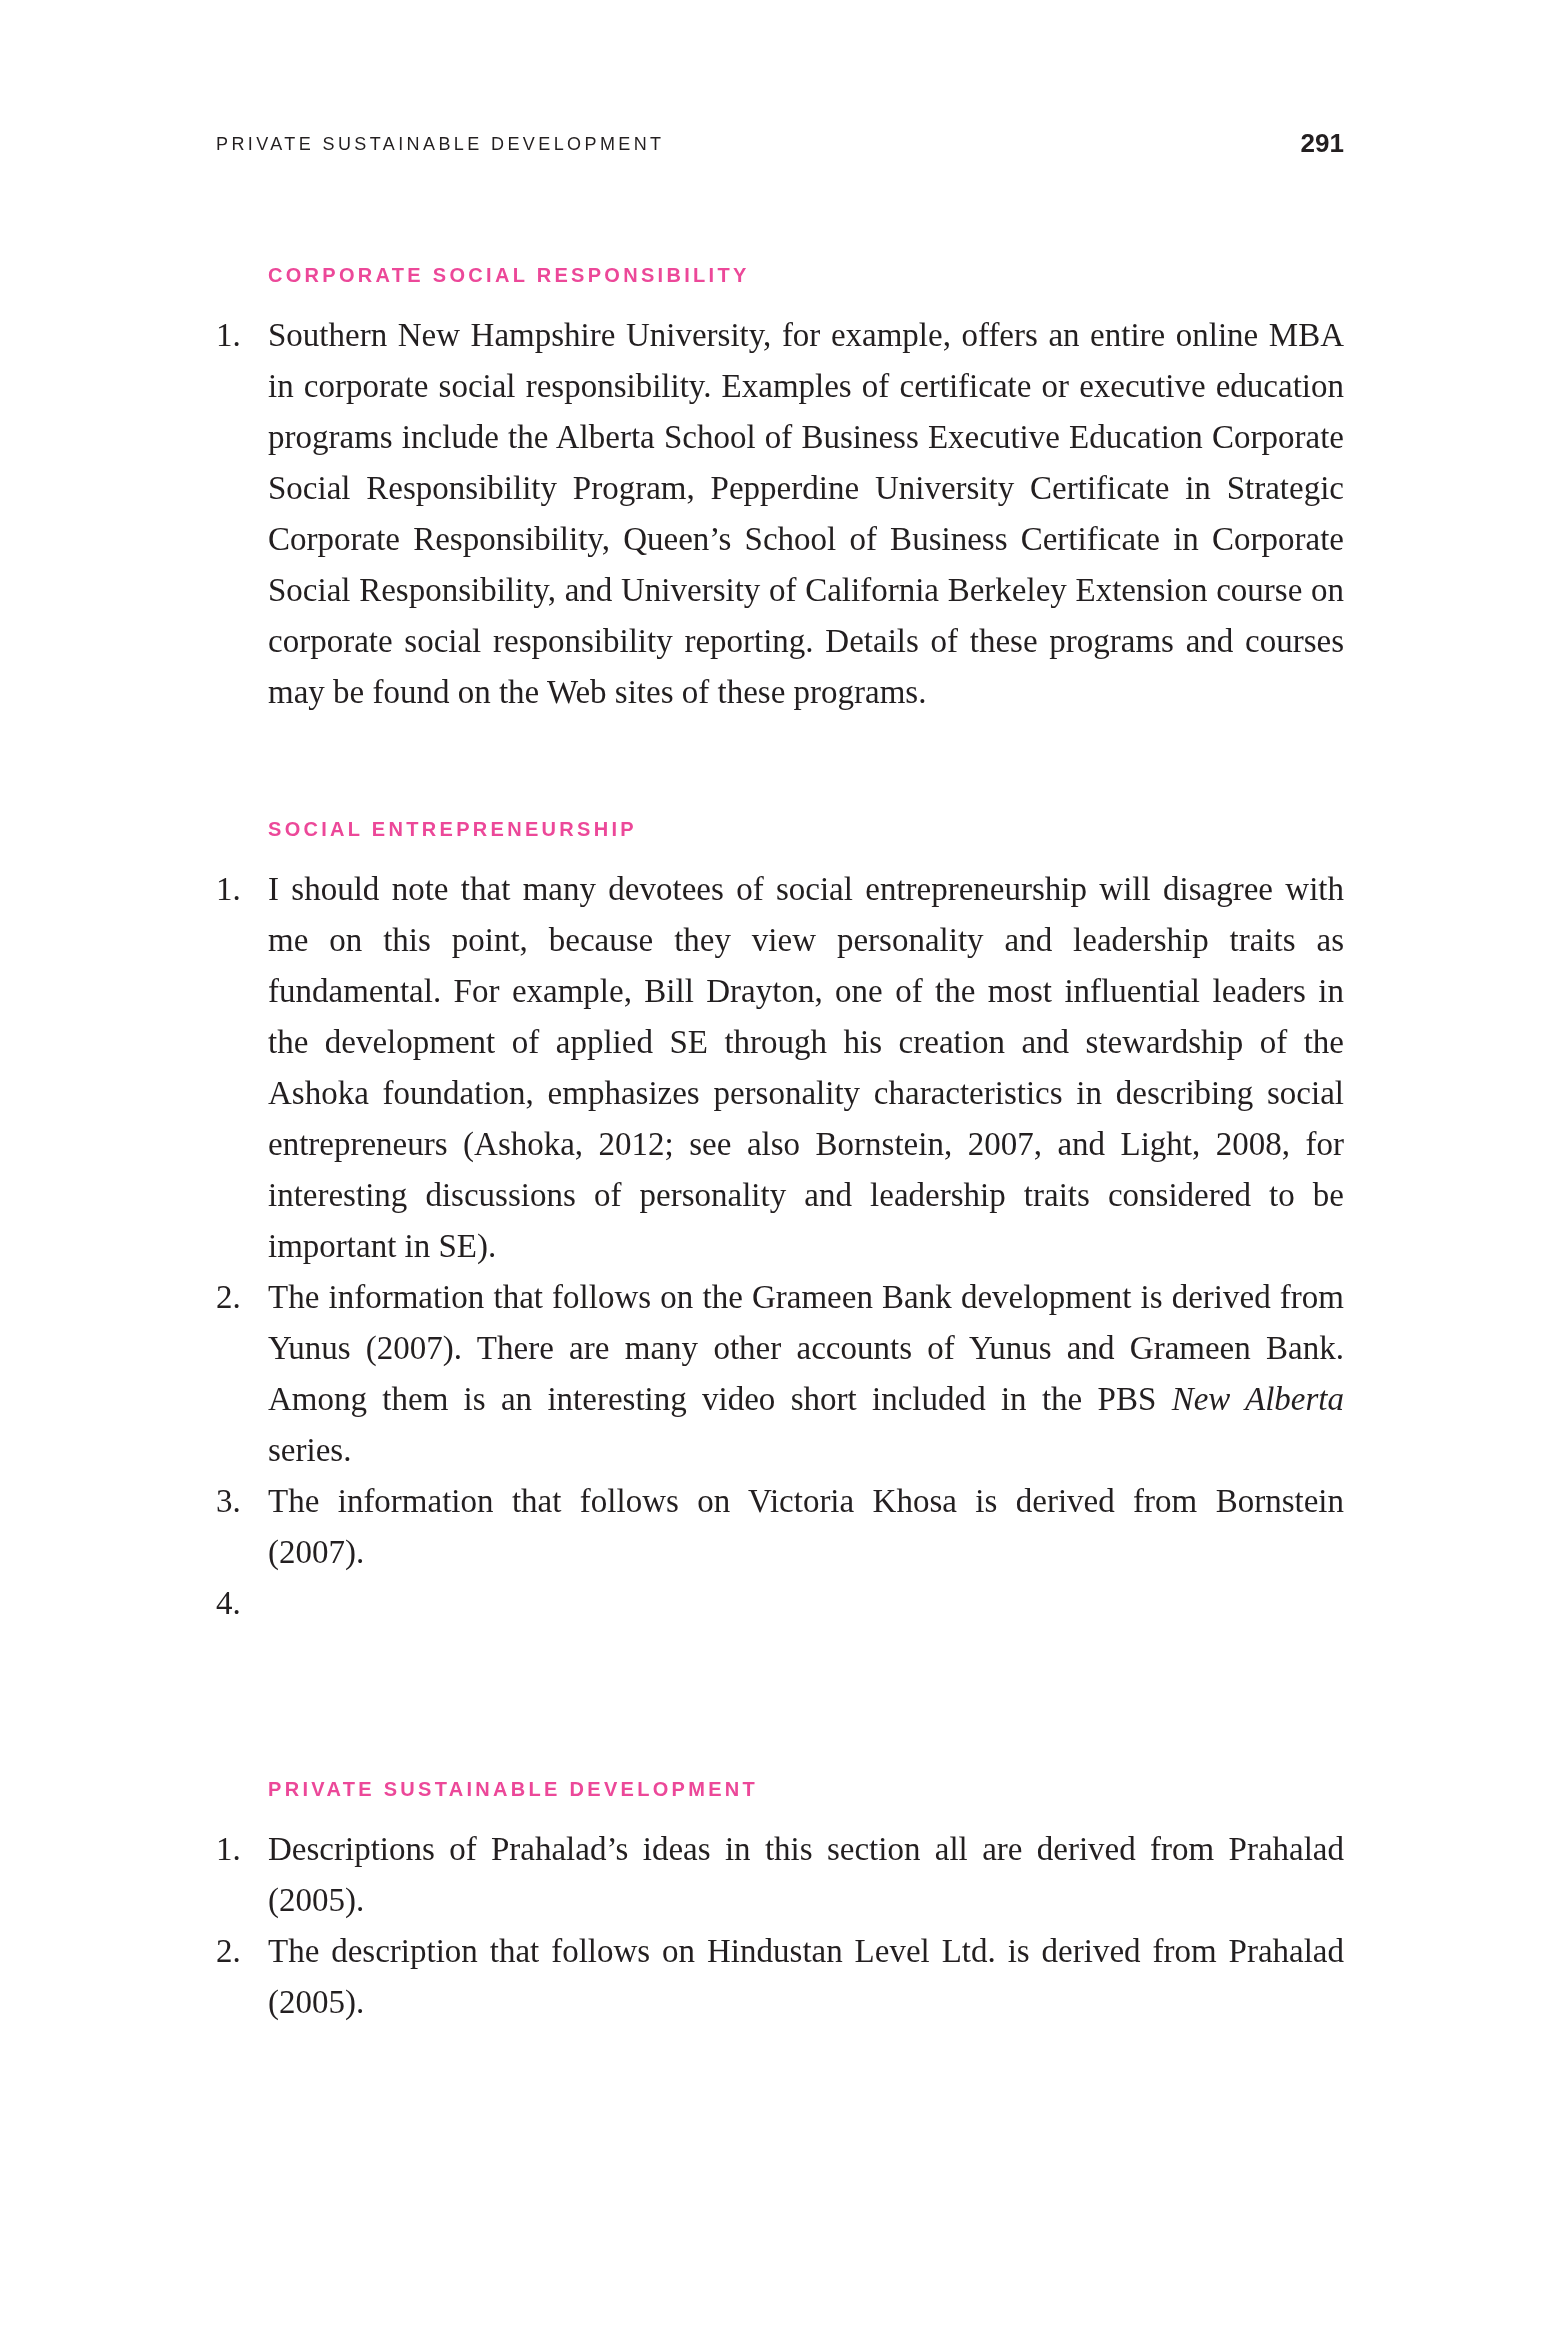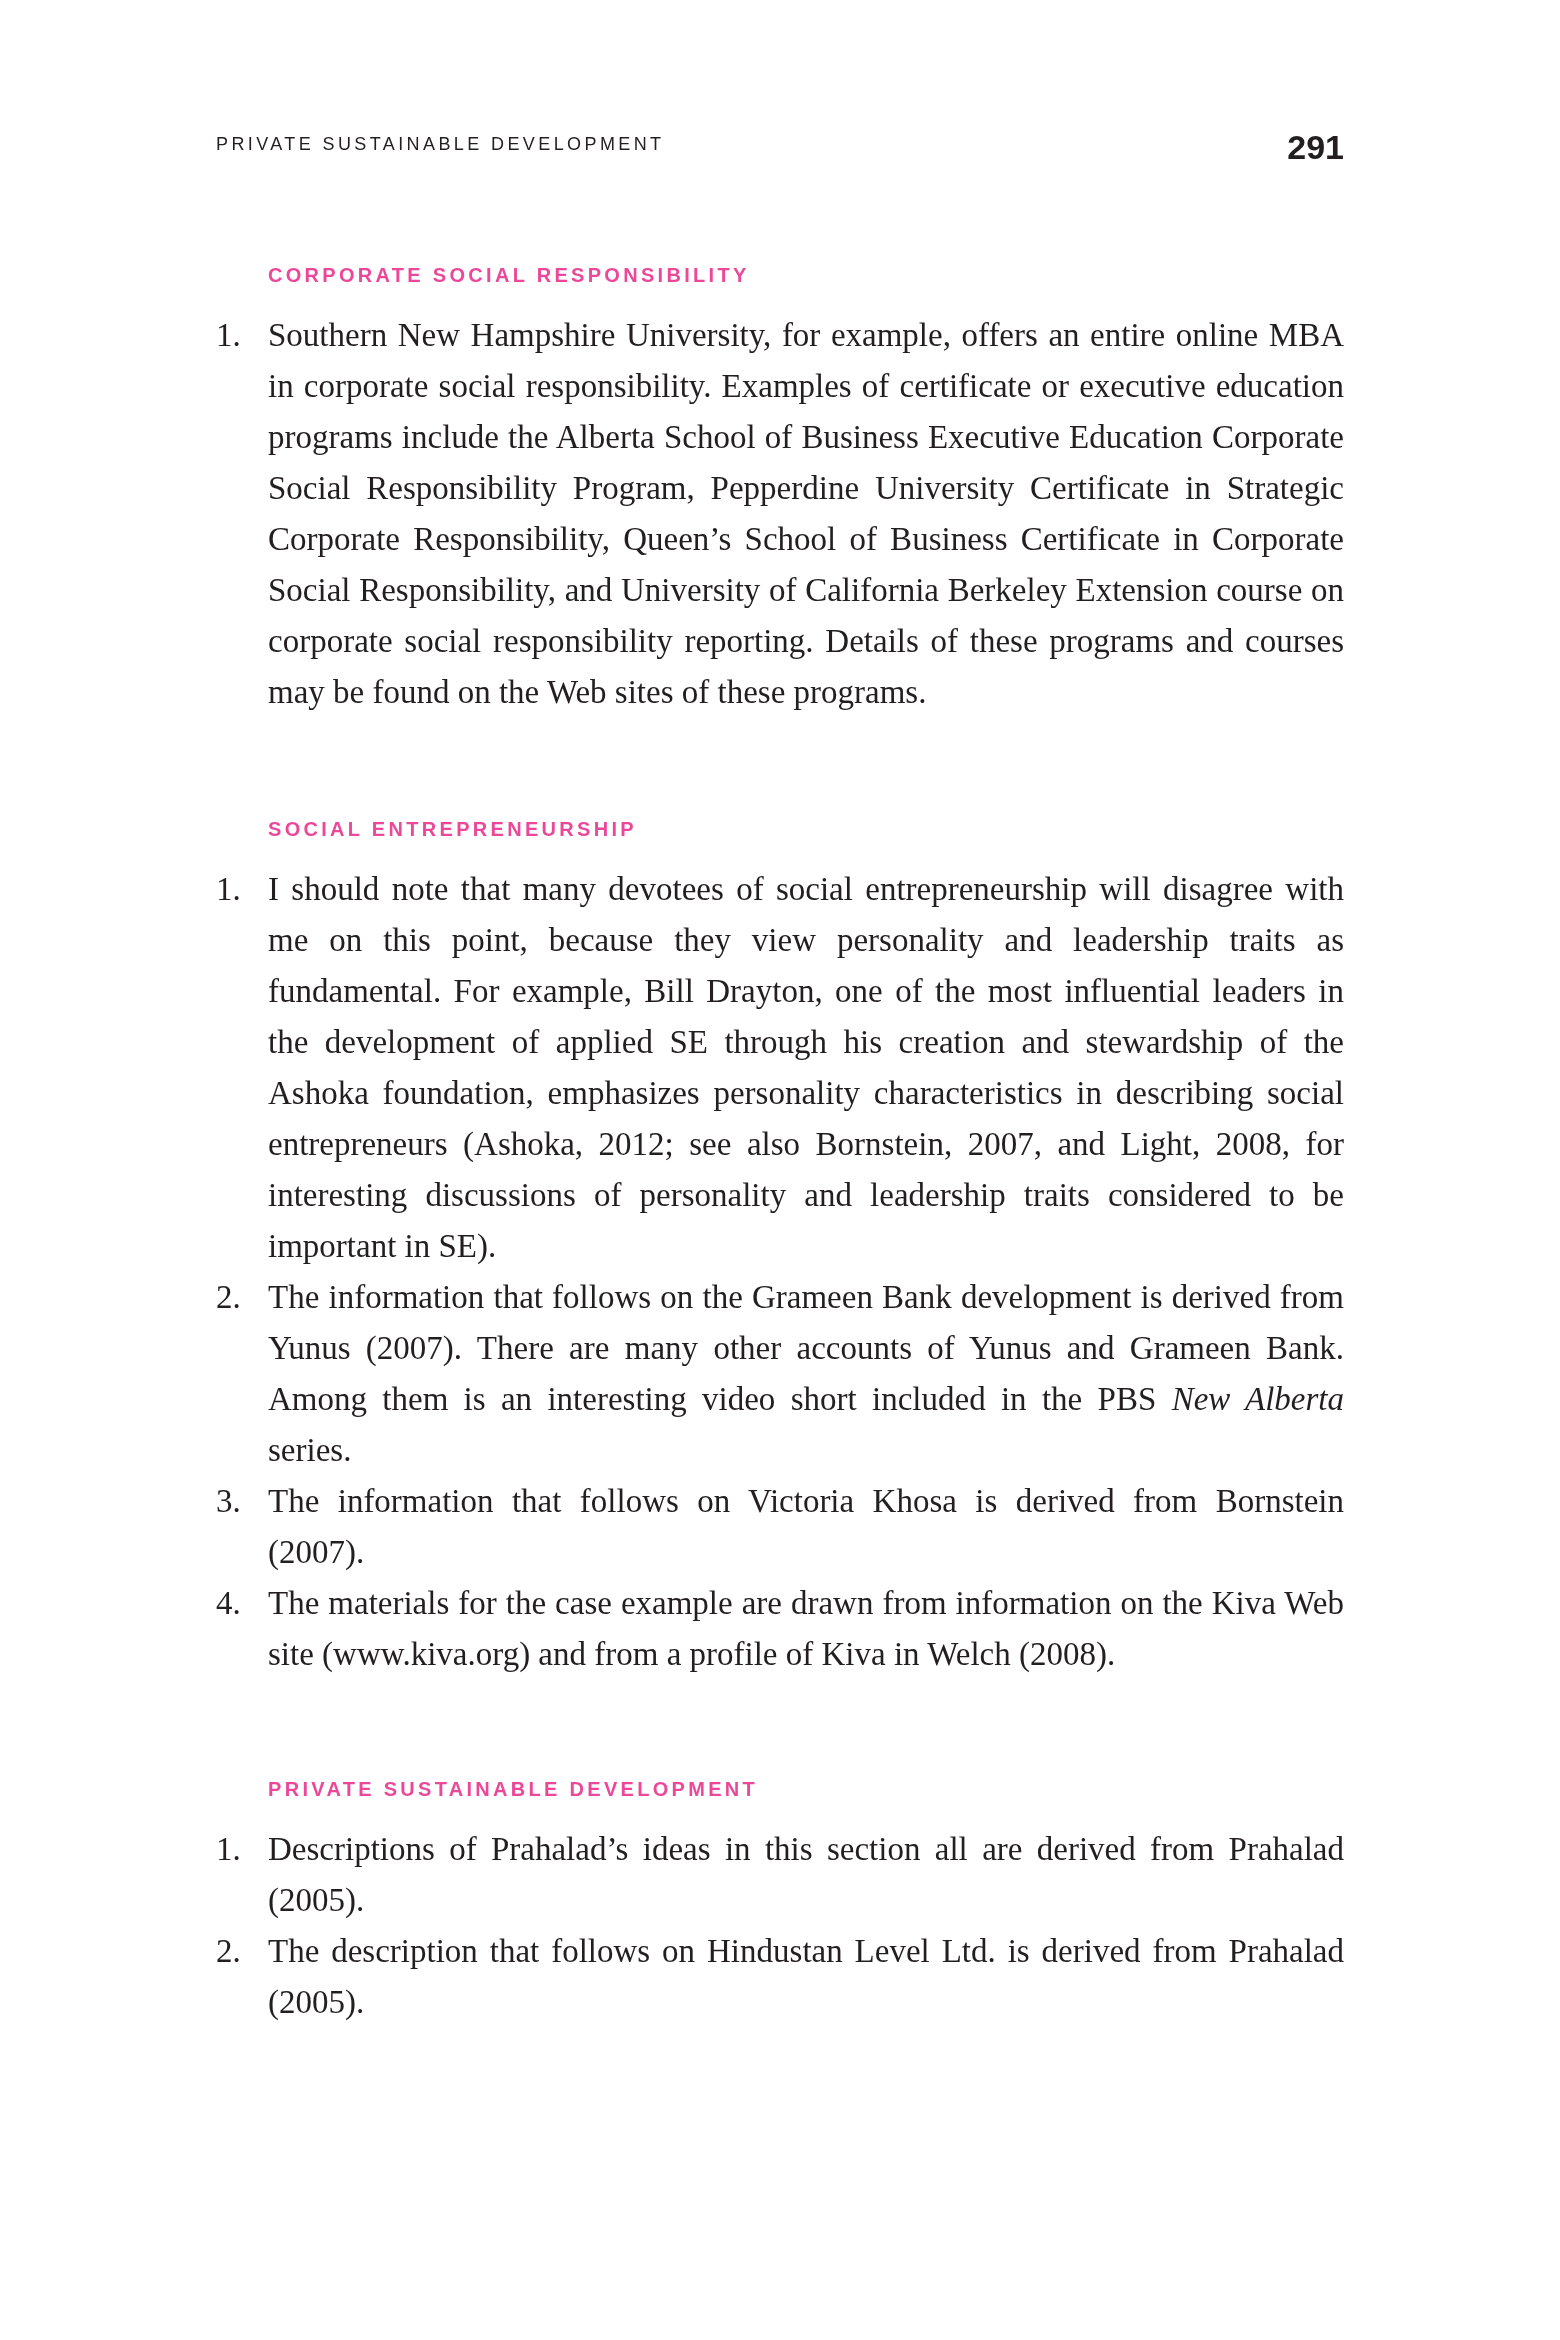--- a/index.html
+++ b/index.html
@@ -7,21 +7,21 @@
   .running-head {
     position: absolute; left: 216px; top: 132px; width: 1128px; height: 29px;
   }
   .running-title {
     position: absolute; left: 0; top: 1.9px;
     font-family: "Liberation Sans", sans-serif; font-size: 18px; letter-spacing: 3.4px;
     text-transform: uppercase; color: #231f20;
   }
   .page-number {
     position: absolute; right: 0; top: -3.8px;
-    font-family: "Liberation Sans", sans-serif; font-size: 34px; font-weight: bold; color: #231f20;
+    font-family: "Liberation Sans", sans-serif; font-size: 26px; font-weight: bold; color: #231f20;
   }
   .section-heading {
     position: absolute; left: 268px;
     font-family: "Liberation Sans", sans-serif; font-size: 20px; letter-spacing: 3.3px;
     text-transform: uppercase; color: #ec4899; white-space: nowrap;
   }
   .note-list { position: absolute; left: 216px; width: 1128px; margin: 0; padding: 0; list-style: none; }
   .note {
     position: relative; padding-left: 52px;
     font-family: "Liberation Serif", serif; font-size: 33px; line-height: 51px;
@@ -58,21 +58,20 @@
   <li class="note">
     <span class="note-num">2.</span>
     <span class="note-text"><span>The information that follows on the Grameen Bank development is derived from Yunus (2007). There are many other accounts of Yunus and Grameen Bank. Among them is an interesting video short included in the PBS </span><em>New Alberta</em><span> series.</span></span>
   </li>
   <li class="note">
     <span class="note-num">3.</span>
     <span class="note-text">The information that follows on Victoria Khosa is derived from Bornstein (2007).</span>
   </li>
   <li class="note">
     <span class="note-num">4.</span>
-    <span class="note-text">The materials for the case example are drawn from information on the Kiva Web site (www.kiva.org) and from a profile of Kiva in Welch (2008).</span>
   </li>
 </ol>
 
 <h2 class="section-heading" style="top:1761px;">PRIVATE SUSTAINABLE DEVELOPMENT</h2>
 <ol class="note-list" style="top:1824px;">
   <li class="note">
     <span class="note-num">1.</span>
     <span class="note-text">Descriptions of Prahalad’s ideas in this section all are derived from Prahalad (2005).</span>
   </li>
   <li class="note">

